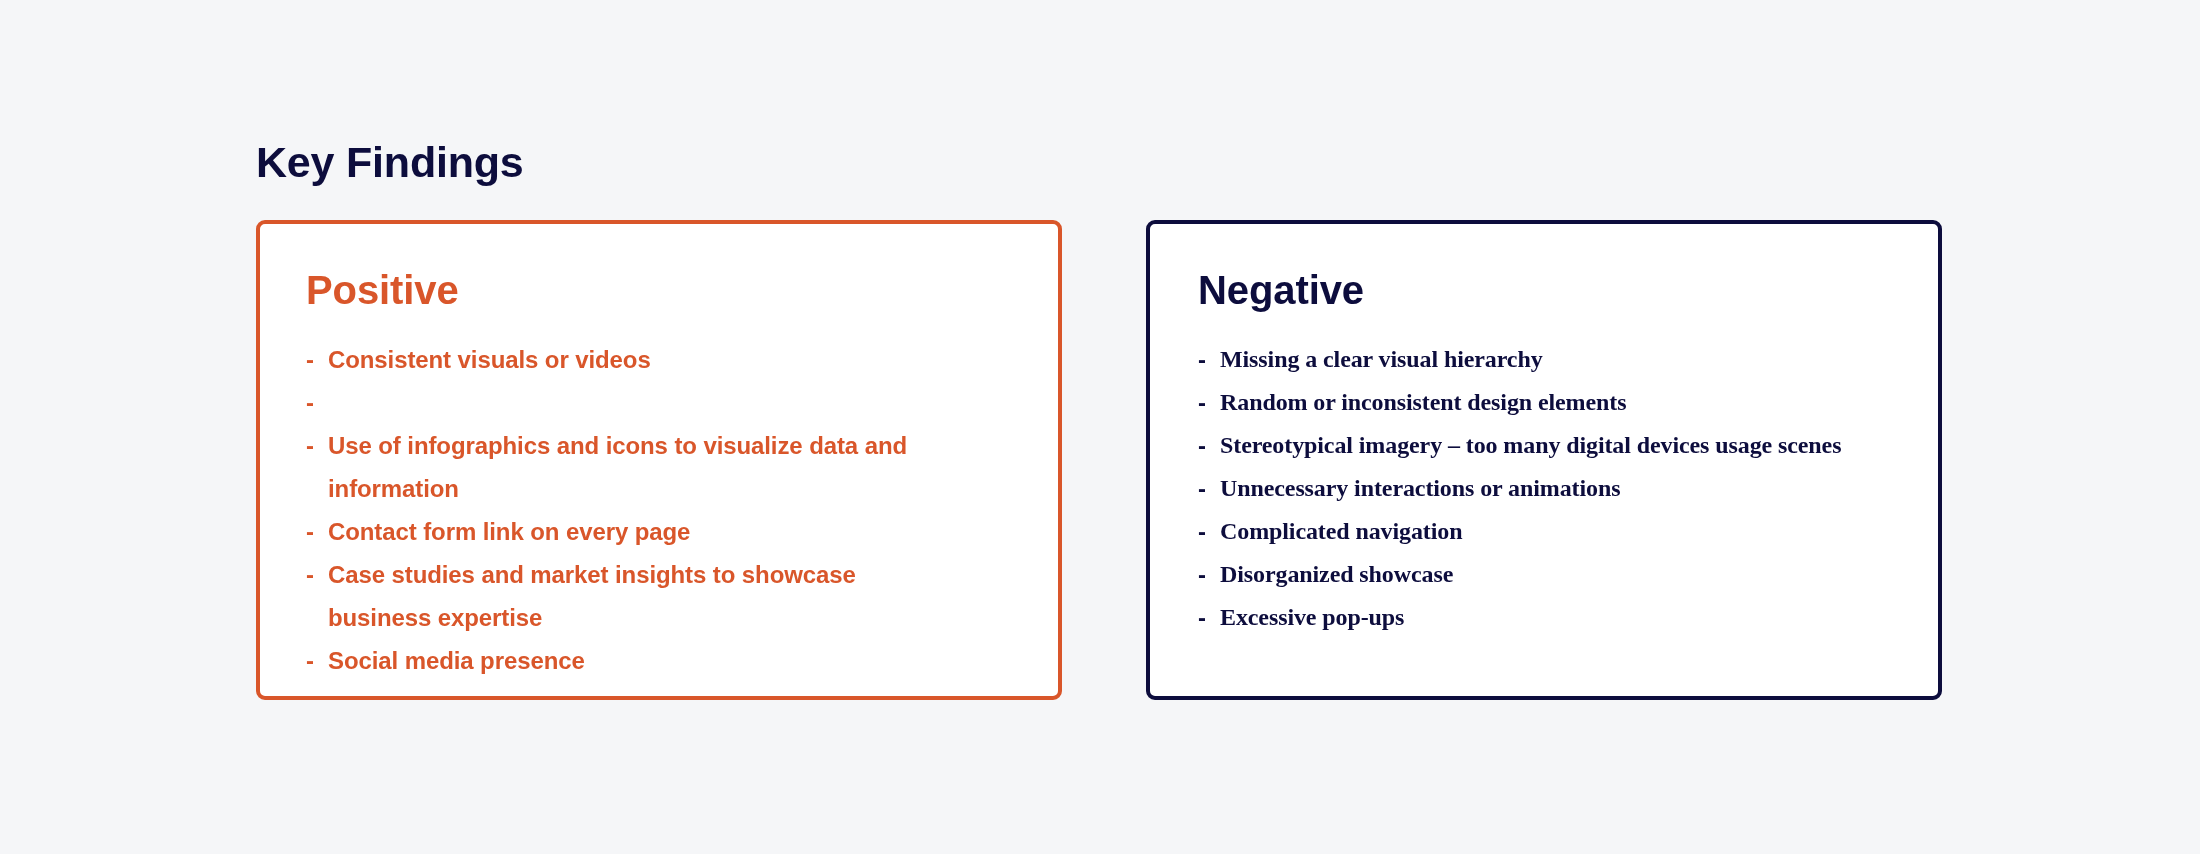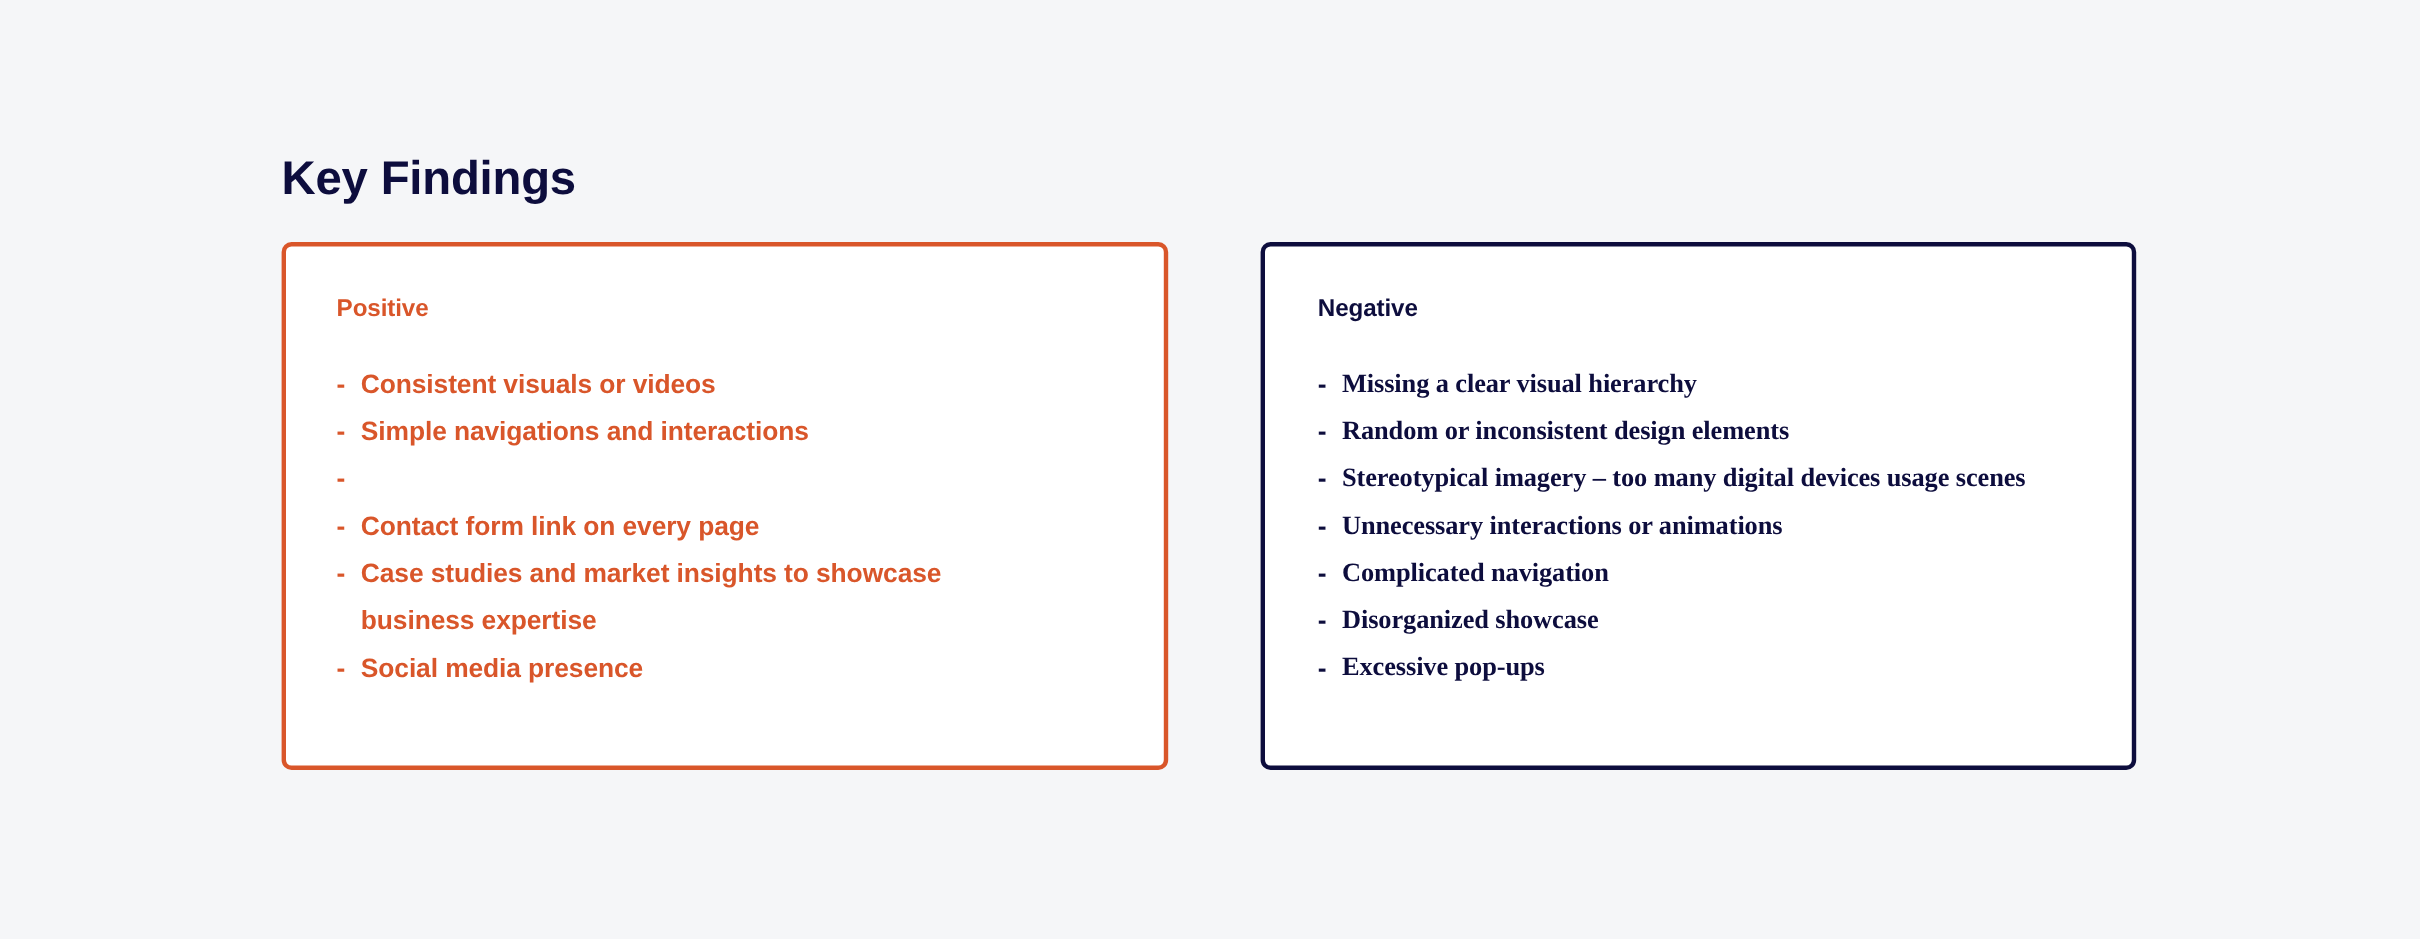--- a/index.html
+++ b/index.html
@@ -49,23 +49,23 @@
   }
 
   .card-negative {
     left: 1146px;
     width: 796px;
     border: 4px solid #0d0d3d;
     padding-left: 48px;
   }
 
   .card-heading {
-    font-size: 22px;
+    font-size: 40px;
     font-weight: bold;
-    margin: 0 0 36px 0;
+    margin: 0 0 26px 0;
     letter-spacing: -0.1px;
     line-height: 1.1;
   }
 
   .card-positive .card-heading { color: #d9562a; }
   .card-negative .card-heading { color: #0d0d3d; }
 
   .finding-list {
     list-style: none;
     margin: 0;
@@ -106,24 +106,24 @@
 
   <div class="card card-positive">
     <div class="card-heading">Positive</div>
     <ul class="finding-list">
       <li class="finding-item">
         <span class="finding-marker">-</span>
         <span class="finding-text">Consistent visuals or videos</span>
       </li>
       <li class="finding-item">
         <span class="finding-marker">-</span>
-        <span class="finding-text">Simple navigations and interactions</span>
       </li>
       <li class="finding-item">
         <span class="finding-marker">-</span>
+        <span class="finding-text">Use of infographics and icons to visualize data and information</span>
       </li>
       <li class="finding-item">
         <span class="finding-marker">-</span>
         <span class="finding-text">Contact form link on every page</span>
       </li>
       <li class="finding-item">
         <span class="finding-marker">-</span>
         <span class="finding-text">Case studies and market insights to showcase business expertise</span>
       </li>
       <li class="finding-item">

